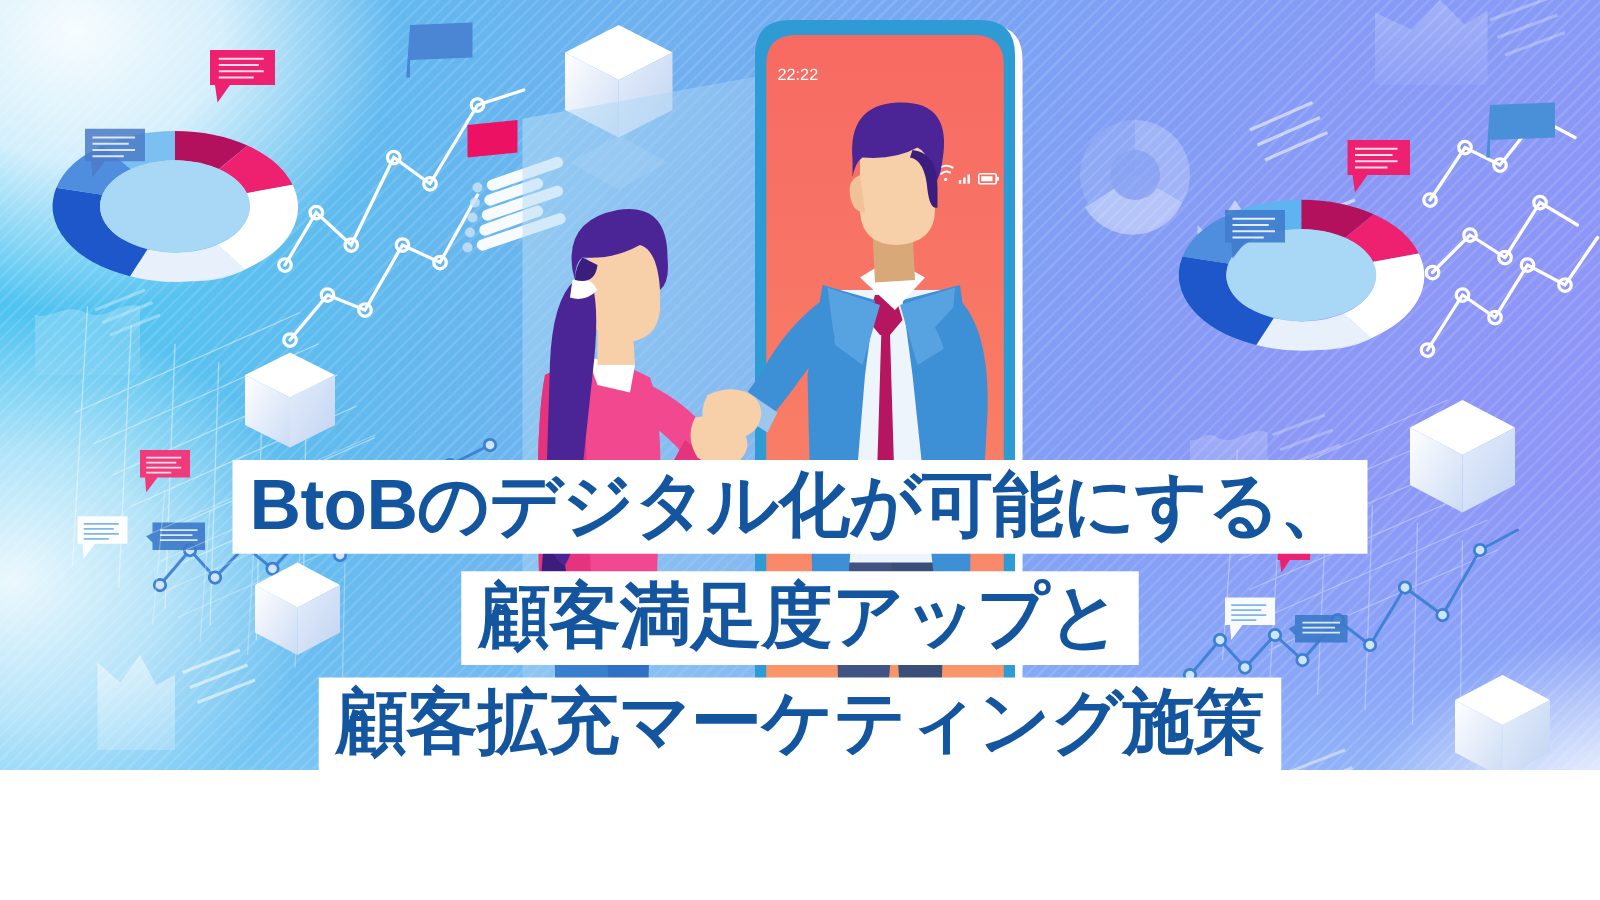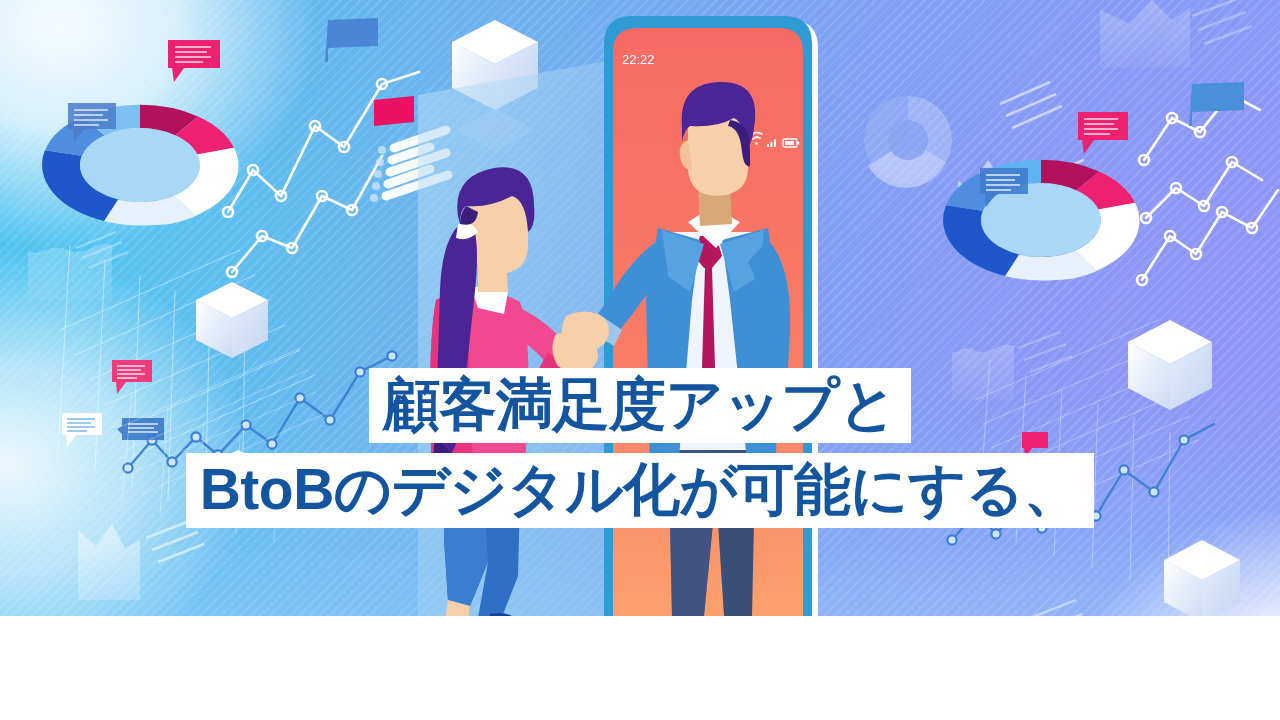--- a/index.html
+++ b/index.html
@@ -543,17 +543,18 @@
       <path d="M460 224 Q442 240 440 290 L436 420 Q442 448 452 452 Q460 440 462 412 L474 300 Q480 250 474 228 Z" fill="#4b2596"></path>
       <path d="M436 420 Q442 448 452 452 L456 474 L448 462 L444 480 L438 460 L432 474 Z" fill="#3b1d7d"></path>
 
       <path d="M458 224 Q472 220 478 232 Q468 242 456 238 Z" fill="#ffffff"></path>
 
       <path d="M466 206 Q460 214 460 224 Q476 228 478 212 Z" fill="#3b1d7d"></path>
     </g>
   </svg>
 
   <div class="title-wrap">
+    <div class="tline tline-1">BtoBのデジタル化が可能にする、</div>
     <div class="tline tline-2">顧客満足度アップと</div>
-    <div class="tline tline-1">BtoBのデジタル化が可能にする、</div>
+    <div class="tline tline-3">顧客拡充マーケティング施策</div>
   </div>
 
 </div>
 
 </body></html>

